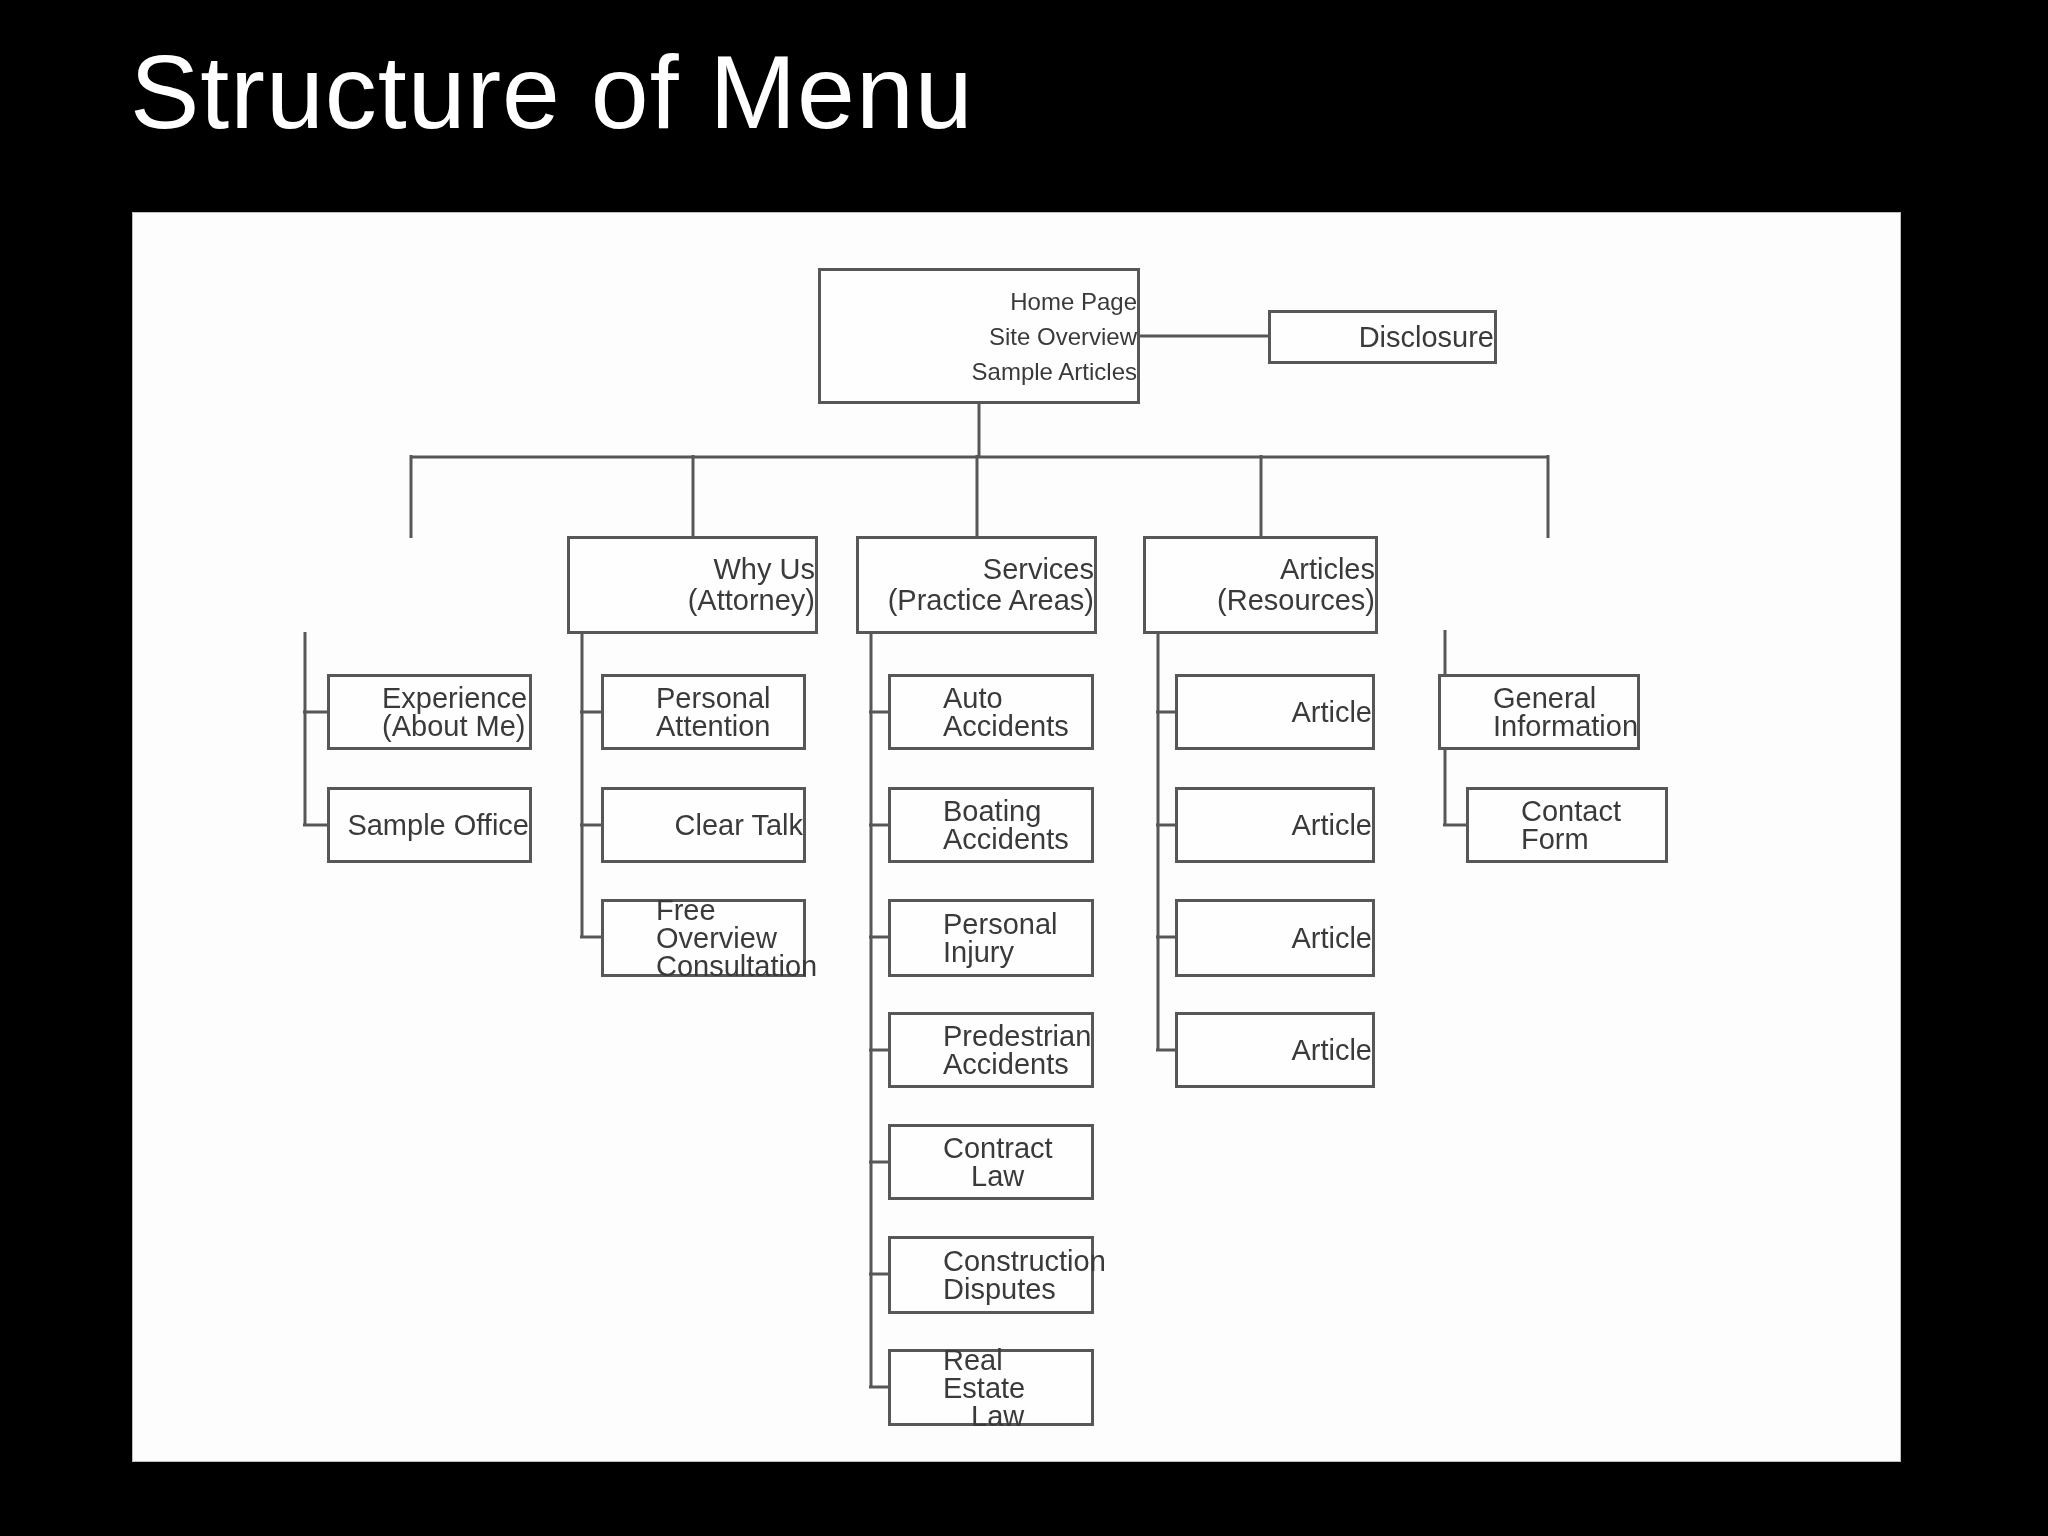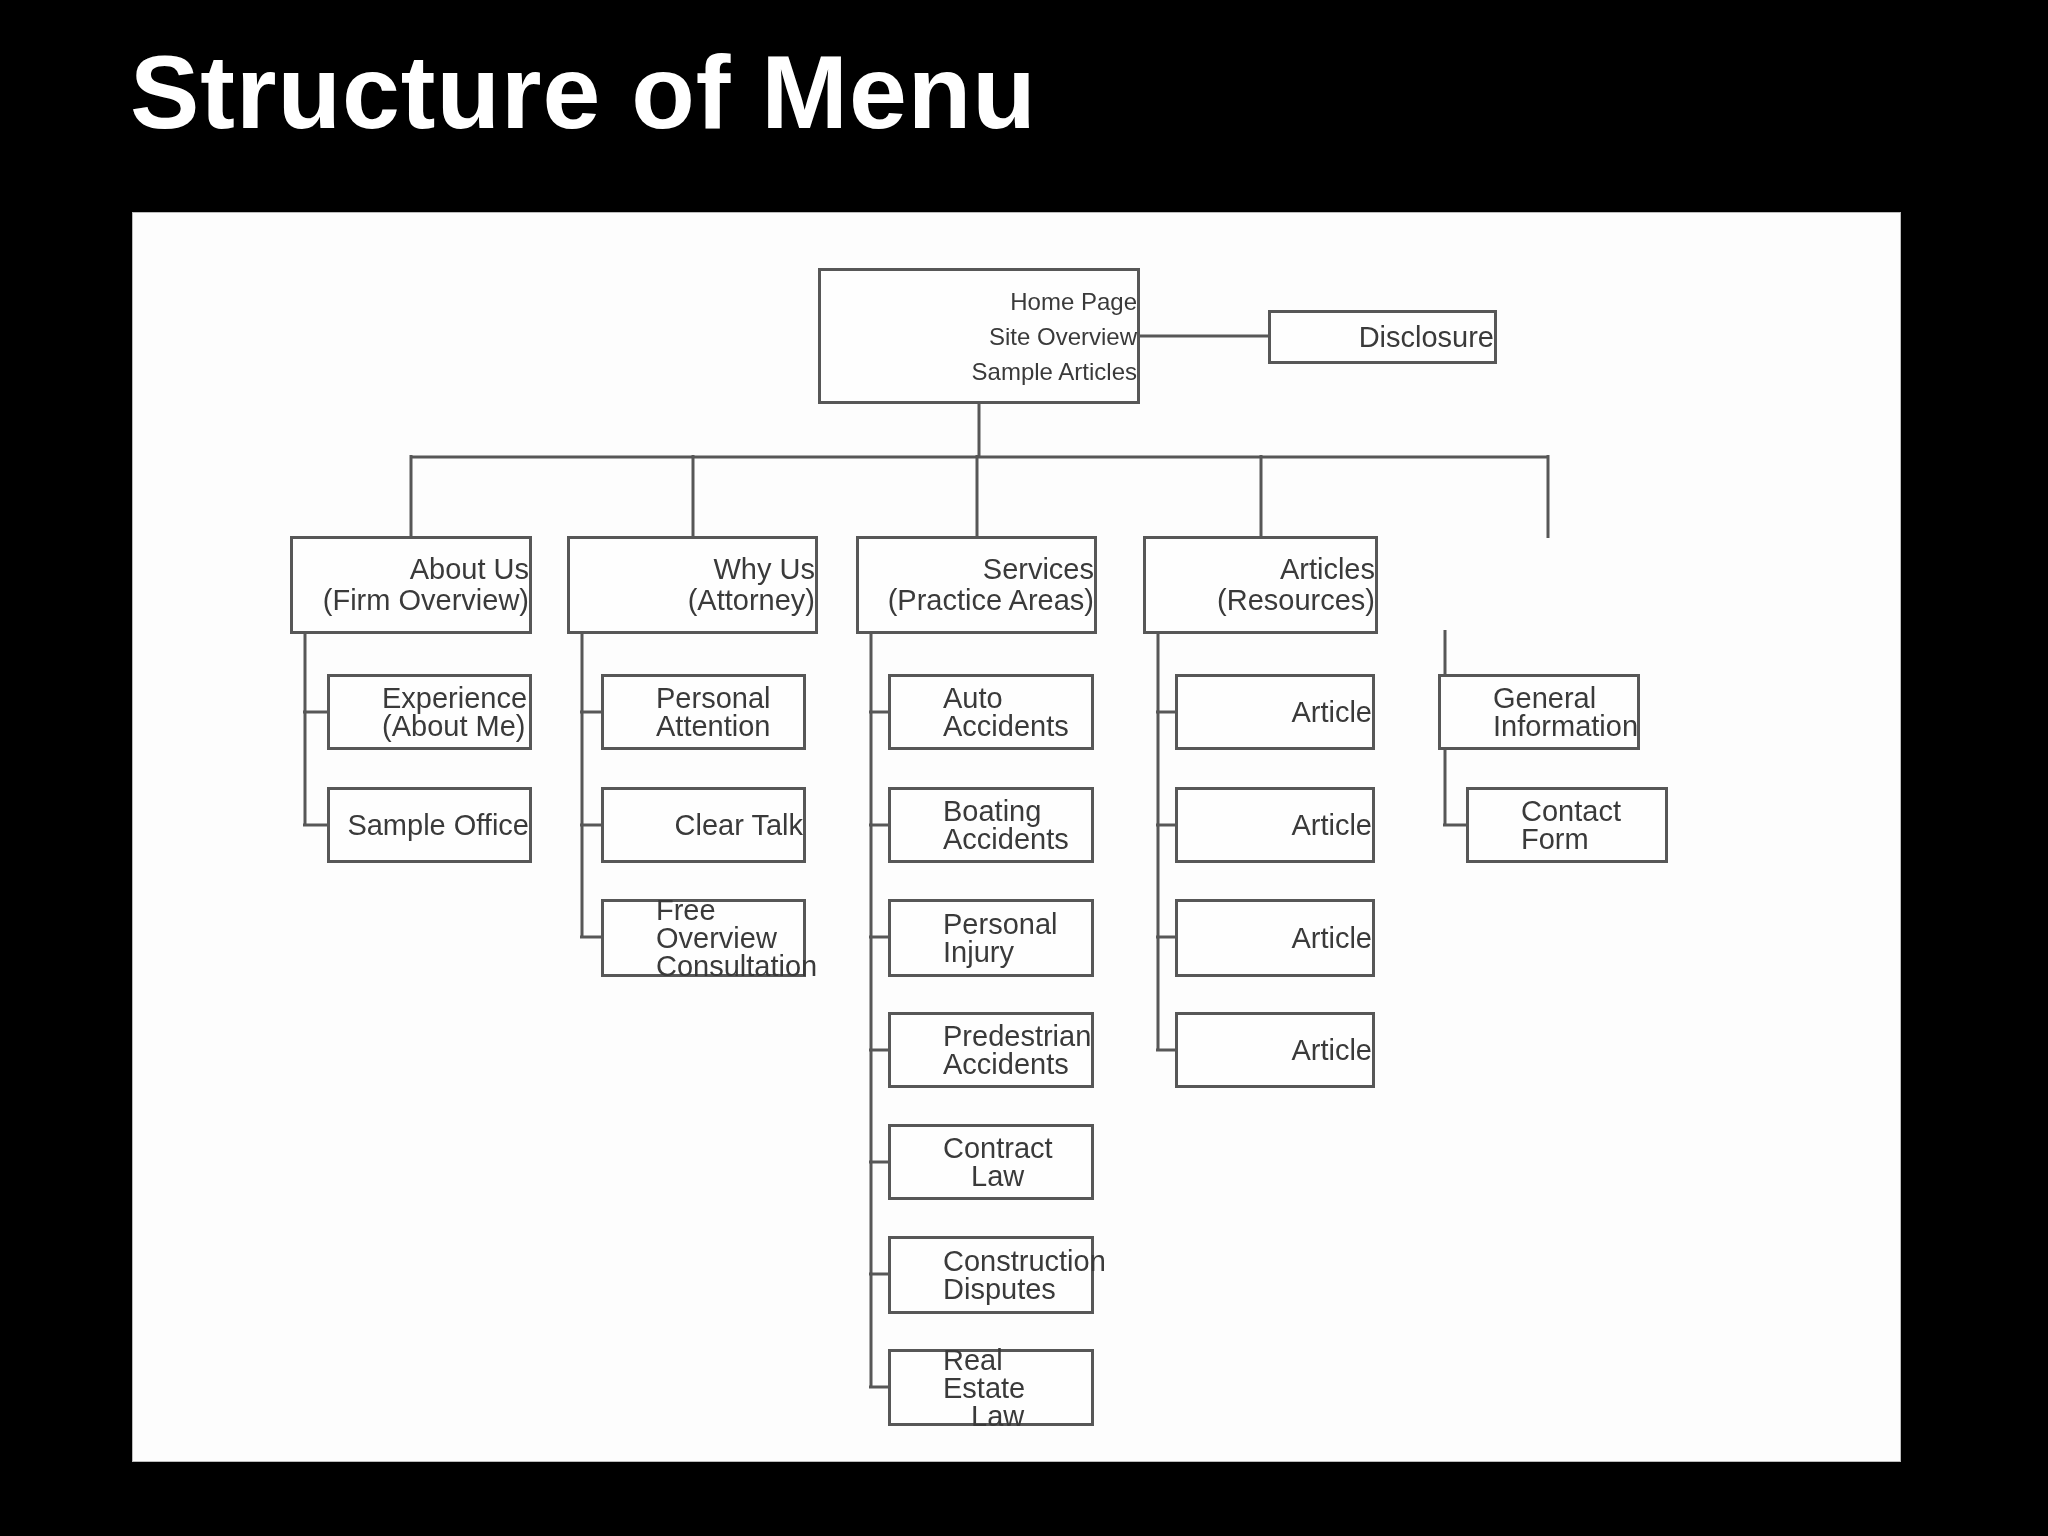--- a/index.html
+++ b/index.html
@@ -11,21 +11,21 @@
     overflow: hidden;
     font-family: "Liberation Sans", sans-serif;
   }
   .title {
     position: absolute;
     left: 130px;
     top: 38px;
     margin: 0;
     color: #fff;
     font-size: 104px;
-    font-weight: 700;
+    font-weight: 400;
     letter-spacing: 1px;
     line-height: 1.05;
     white-space: nowrap;
   }
   .panel {
     position: absolute;
     left: 132px;
     top: 212px;
     width: 1769px;
     height: 1250px;
@@ -113,24 +113,20 @@
   <div class="box home center" style="left:818px;top:268px;width:322px;height:136px">
     <span>Home Page</span>
     <span>Site Overview</span>
     <span>Sample Articles</span>
   </div>
 
   <div class="box center" style="left:1268px;top:310px;width:229px;height:54px">
     <span>Disclosure</span>
   </div>
 
-  <div class="box cat center" style="left:290px;top:536px;width:242px;height:98px">
-    <span>About Us</span>
-    <span>(Firm Overview)</span>
-  </div>
   <div class="box cat center" style="left:567px;top:536px;width:251px;height:98px">
     <span>Why Us</span>
     <span>(Attorney)</span>
   </div>
   <div class="box cat center" style="left:856px;top:536px;width:241px;height:98px">
     <span>Services</span>
     <span>(Practice Areas)</span>
   </div>
   <div class="box cat center" style="left:1143px;top:536px;width:235px;height:98px">
     <span>Articles</span>

